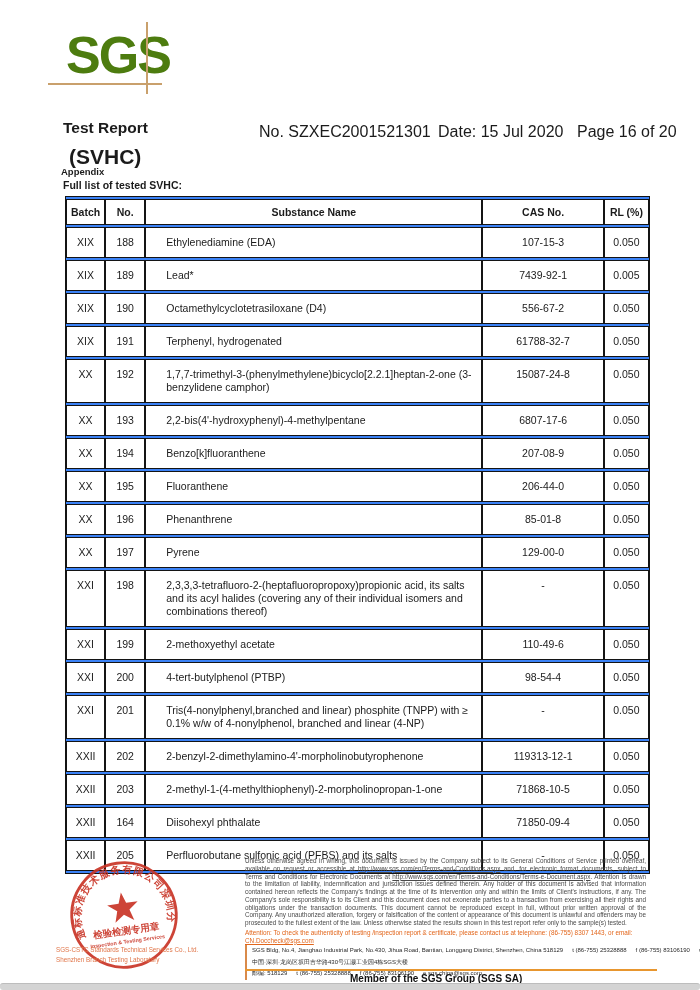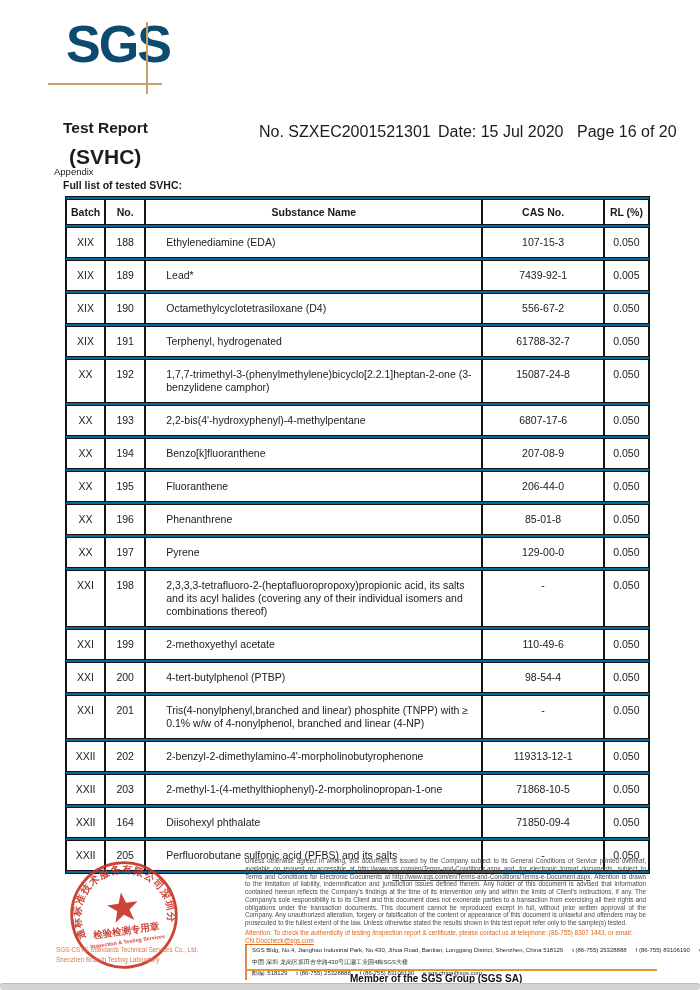--- a/index.html
+++ b/index.html
@@ -1,36 +1,36 @@
 <!DOCTYPE html>
 <html><head>
 <meta charset="utf-8">
 <style>
   * { margin:0; padding:0; box-sizing:border-box; }
   html,body { background:#fff; }
   body { width:700px; height:990px; font-family:"Liberation Sans", sans-serif; color:#1b1b1b; position:relative; overflow:hidden; }
   .page { position:absolute; inset:0; background:#ffffff; }
 
   
-  .logo { position:absolute; left:66px; top:12px; font-size:52px; font-weight:bold; letter-spacing:-2px; color:#0c4a6e; line-height:64px; }
+  .logo { position:absolute; left:66px; top:23px; font-size:52px; font-weight:bold; letter-spacing:-2px; color:#4d7c0f; line-height:64px; }
   .crop-v { position:absolute; left:146px; top:22px; width:2px; height:72px; background:#c9a06c; }
   .crop-h { position:absolute; left:48px; top:83px; width:114px; height:2px; background:#c9a06c; }
 
   .title1 { position:absolute; left:63px; top:119px; font-size:15.5px; font-weight:bold; }
   .title2 { position:absolute; left:69px; top:145px; font-size:21px; font-weight:bold; }
   .meta { position:absolute; top:123px; font-size:16px;padding-left:6px; }
   .meta.no   { left:253px; }
   .meta.date { left:432px; }
   .meta.page { left:571px; }
-  .appendix  { position:absolute; left:54px; top:166px; font-size:9.5px; font-weight:normal; }
+  .appendix  { position:absolute; left:61px; top:166px; font-size:9.5px; font-weight:bold; }
   .listtitle { position:absolute; left:63px; top:179px; font-size:10.5px; font-weight:bold; }
 
   
   .tblwrap { position:absolute; left:65px; top:196px; width:585px; border:1px solid #141414; background:#141414; }
-  table { border-collapse:separate; border-spacing:0 2px; width:100%; background:#0369a1; table-layout:fixed; }
+  table { border-collapse:separate; border-spacing:0 2px; width:100%; background:#3b82f6; table-layout:fixed; }
   th, td { border:1px solid #141414; font-size:10.5px; vertical-align:top; background:#fff; }
   th { font-weight:bold; text-align:center; padding:6px 2px; }
   td { padding:8px 3px; line-height:13px; }
   td.c-batch, td.c-no, td.c-cas, td.c-rl { text-align:center; }
   td.c-substance { text-align:left; padding-left:20px; padding-right:4px; overflow-wrap:break-word; }
   col.w-batch { width:39px; } col.w-no { width:40px; } col.w-substance { width:336px; }
   col.w-cas { width:121px; } col.w-rl { width:45px; }
 
   
   .stamp { position:absolute; left:66px; top:858px; width:116px; height:114px; transform:rotate(-8deg); opacity:.92; }

